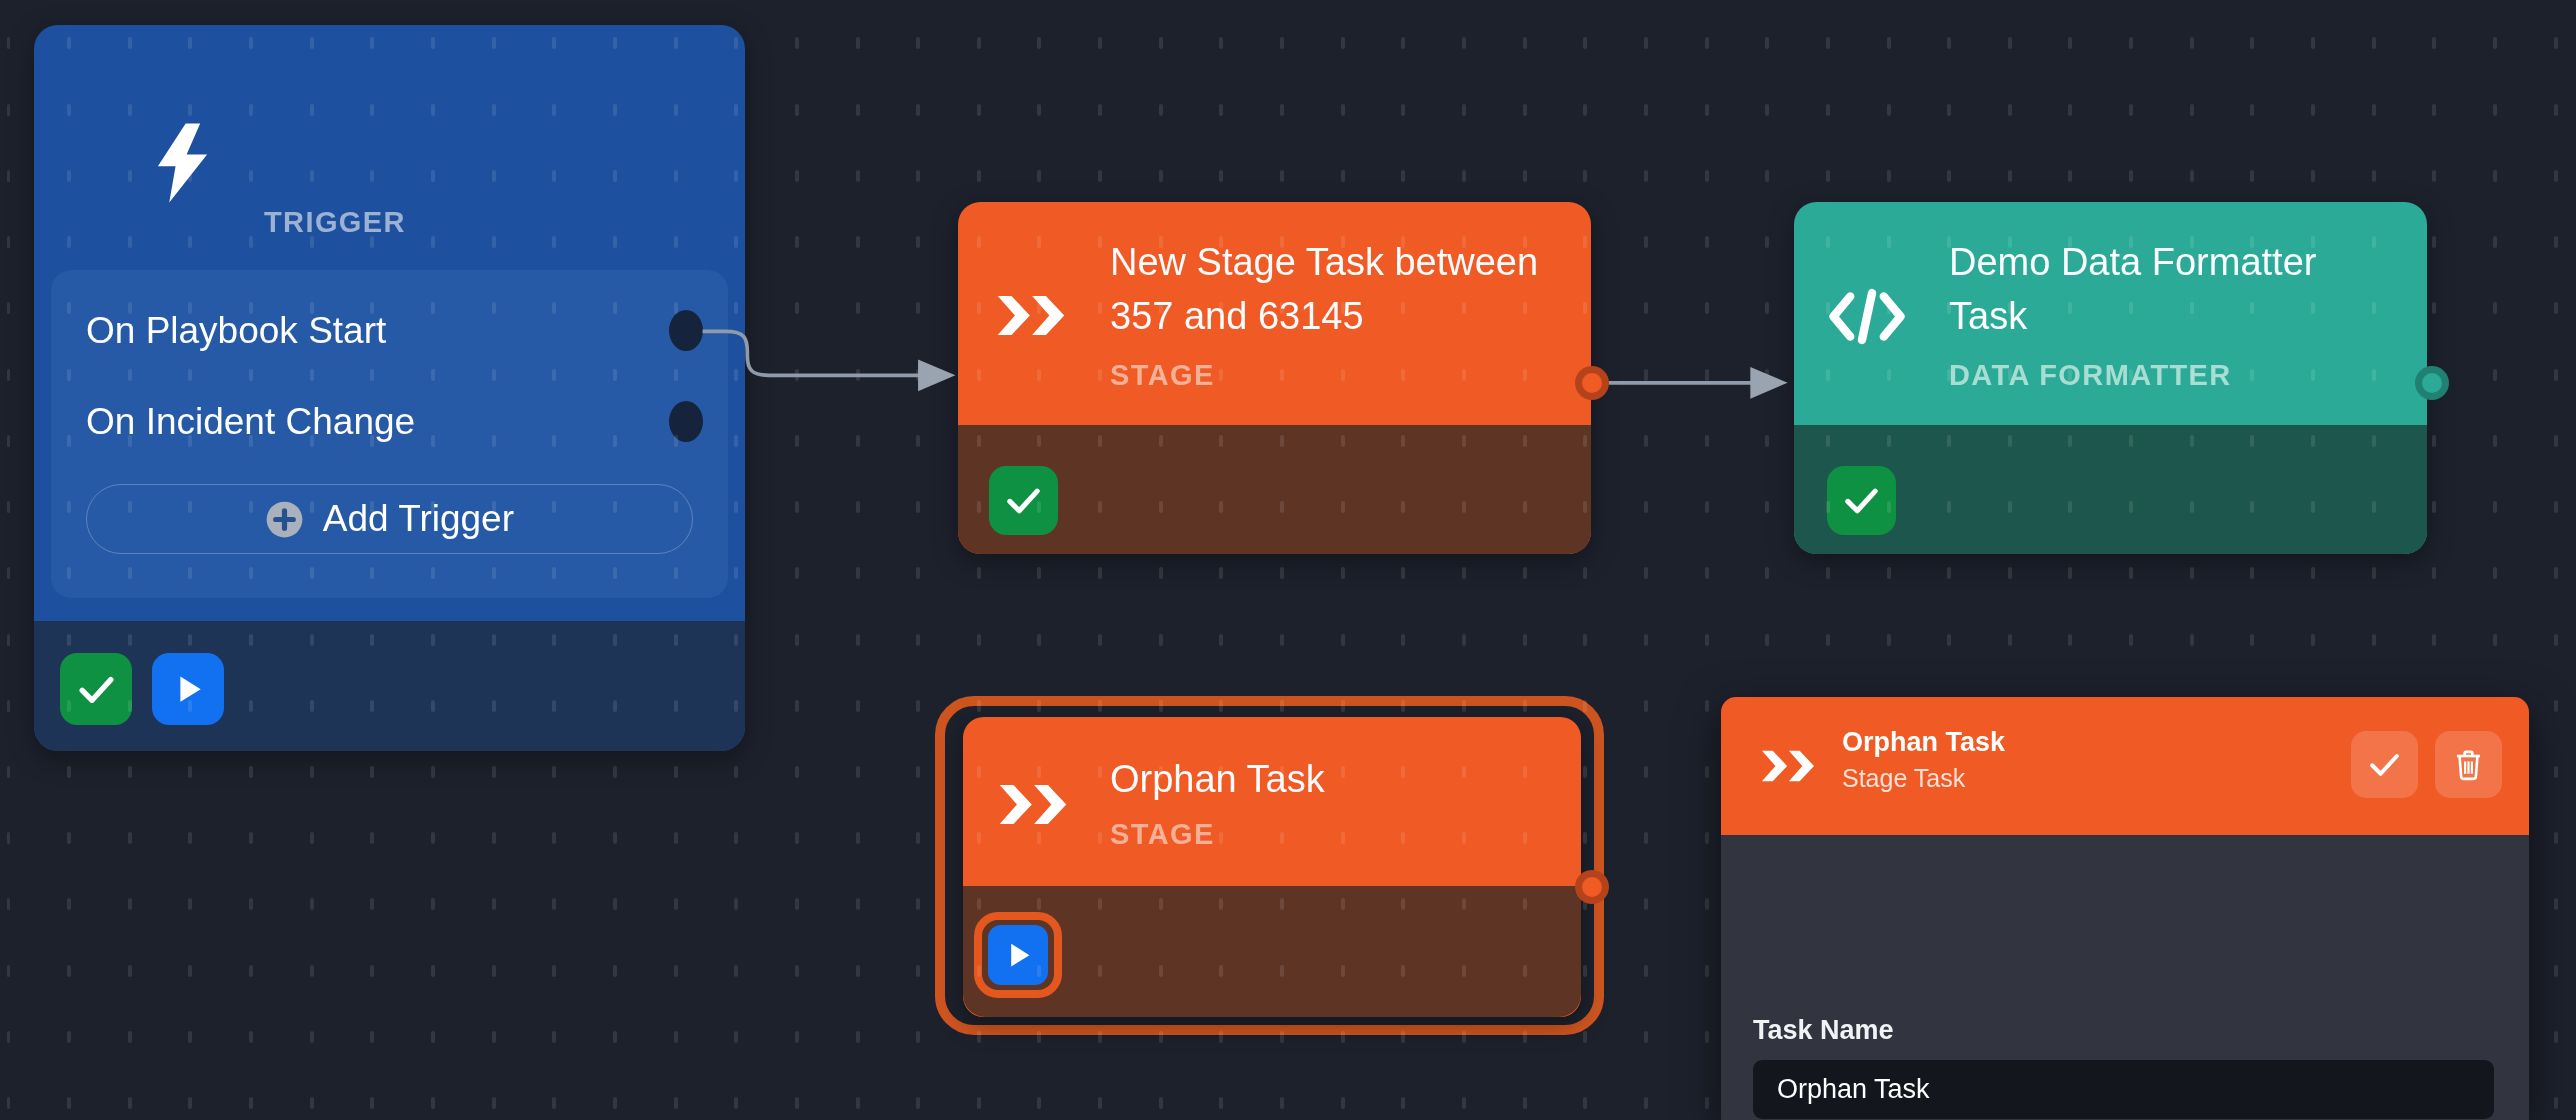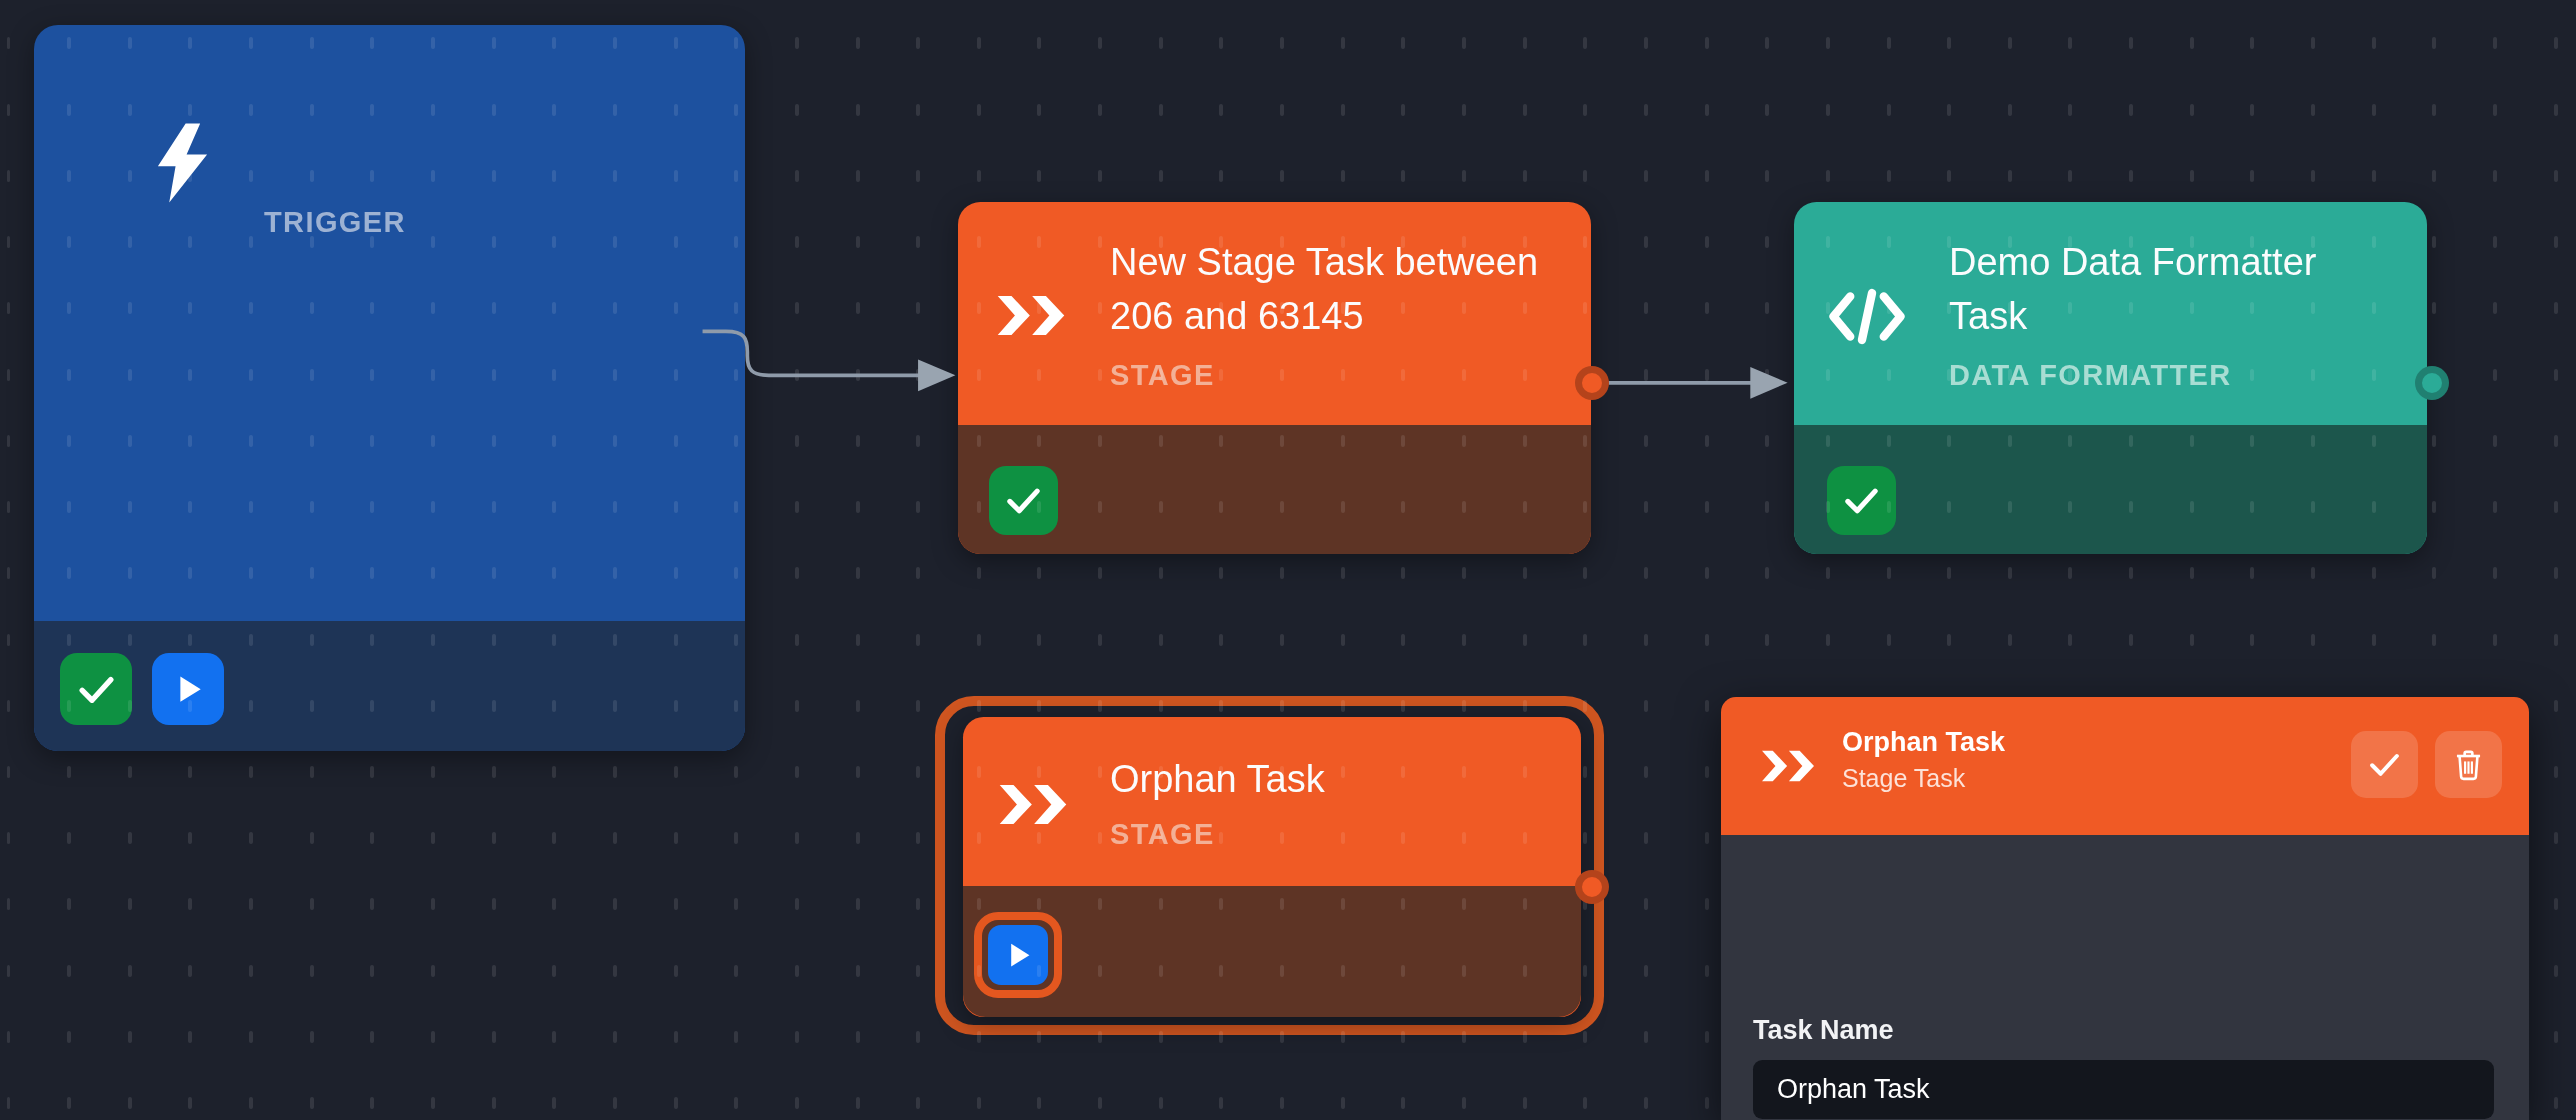--- a/index.html
+++ b/index.html
@@ -849,20 +849,36 @@
 </svg>
 
 <div class="node" id="node-trigger">
   <div class="icon-box bolt">
     <svg viewBox="0 0 24 26" width="77" height="82" fill="#ffffff">
       <polygon points="13,0.5 4.2,14 9.8,14 7.8,25.5 19.8,10.3 13.3,10.3 17.6,0.5"></polygon>
     </svg>
   </div>
   <div class="type-label">TRIGGER</div>
 
+  <div class="trigger-inner">
+    <div class="trigger-row-label" style="top:38px;">On Playbook Start</div>
+    <div class="row-dot" style="top:40px;"></div>
+    <div class="trigger-row-label" style="top:129px;">On Incident Change</div>
+    <div class="row-dot" style="top:131px;"></div>
+
+    <button class="add-trigger">
+      <span class="icon-box" style="position:static;">
+        <svg viewBox="0 0 24 24" width="39" height="39">
+          <circle cx="12" cy="12" r="11" fill="#a9b1bc"></circle>
+          <path d="M12 6.6 V17.4 M6.6 12 H17.4" stroke="#27508f" stroke-width="3.2" stroke-linecap="round"></path>
+        </svg>
+      </span>
+      <span>Add Trigger</span>
+    </button>
+  </div>
 
   <div class="node-foot">
     <div class="sq-btn btn-green" style="left:26px; top:32px; width:72px; height:72px;">
       <svg viewBox="0 0 24 24" width="43" height="43">
         <polyline points="4,12.5 9.5,18 20,6.5" fill="none" stroke="#ffffff" stroke-width="3" stroke-linecap="round" stroke-linejoin="round"></polyline>
       </svg>
     </div>
     <div class="sq-btn btn-blue" style="left:118px; top:32px; width:72px; height:72px;">
       <svg viewBox="0 0 24 24" width="39" height="39">
         <polygon points="7,4 19.5,11.8 7,19.6" fill="#ffffff"></polygon>
@@ -871,21 +887,21 @@
   </div>
 </div>
 
 <div class="node" id="node-stage">
   <div class="icon-box">
     <svg viewBox="0 0 58 34" width="90" height="39" fill="#ffffff">
       <polygon points="0,0 12,0 28,17 12,34 0,34 15,17"></polygon>
       <polygon points="30,0 42,0 58,17 42,34 30,34 45,17"></polygon>
     </svg>
   </div>
-  <div class="node-title">New Stage Task between 206 and 63145</div>
+  <div class="node-title">New Stage Task between 357 and 63145</div>
   <div class="type-label">STAGE</div>
   <div class="node-foot">
     <div class="sq-btn btn-green" style="left:31px; top:41px; width:69px; height:69px;">
       <svg viewBox="0 0 24 24" width="41" height="41">
         <polyline points="4,12.5 9.5,18 20,6.5" fill="none" stroke="#ffffff" stroke-width="3" stroke-linecap="round" stroke-linejoin="round"></polyline>
       </svg>
     </div>
   </div>
 </div>
 <div class="out-dot orange" style="left:1575px; top:366px;"></div>

